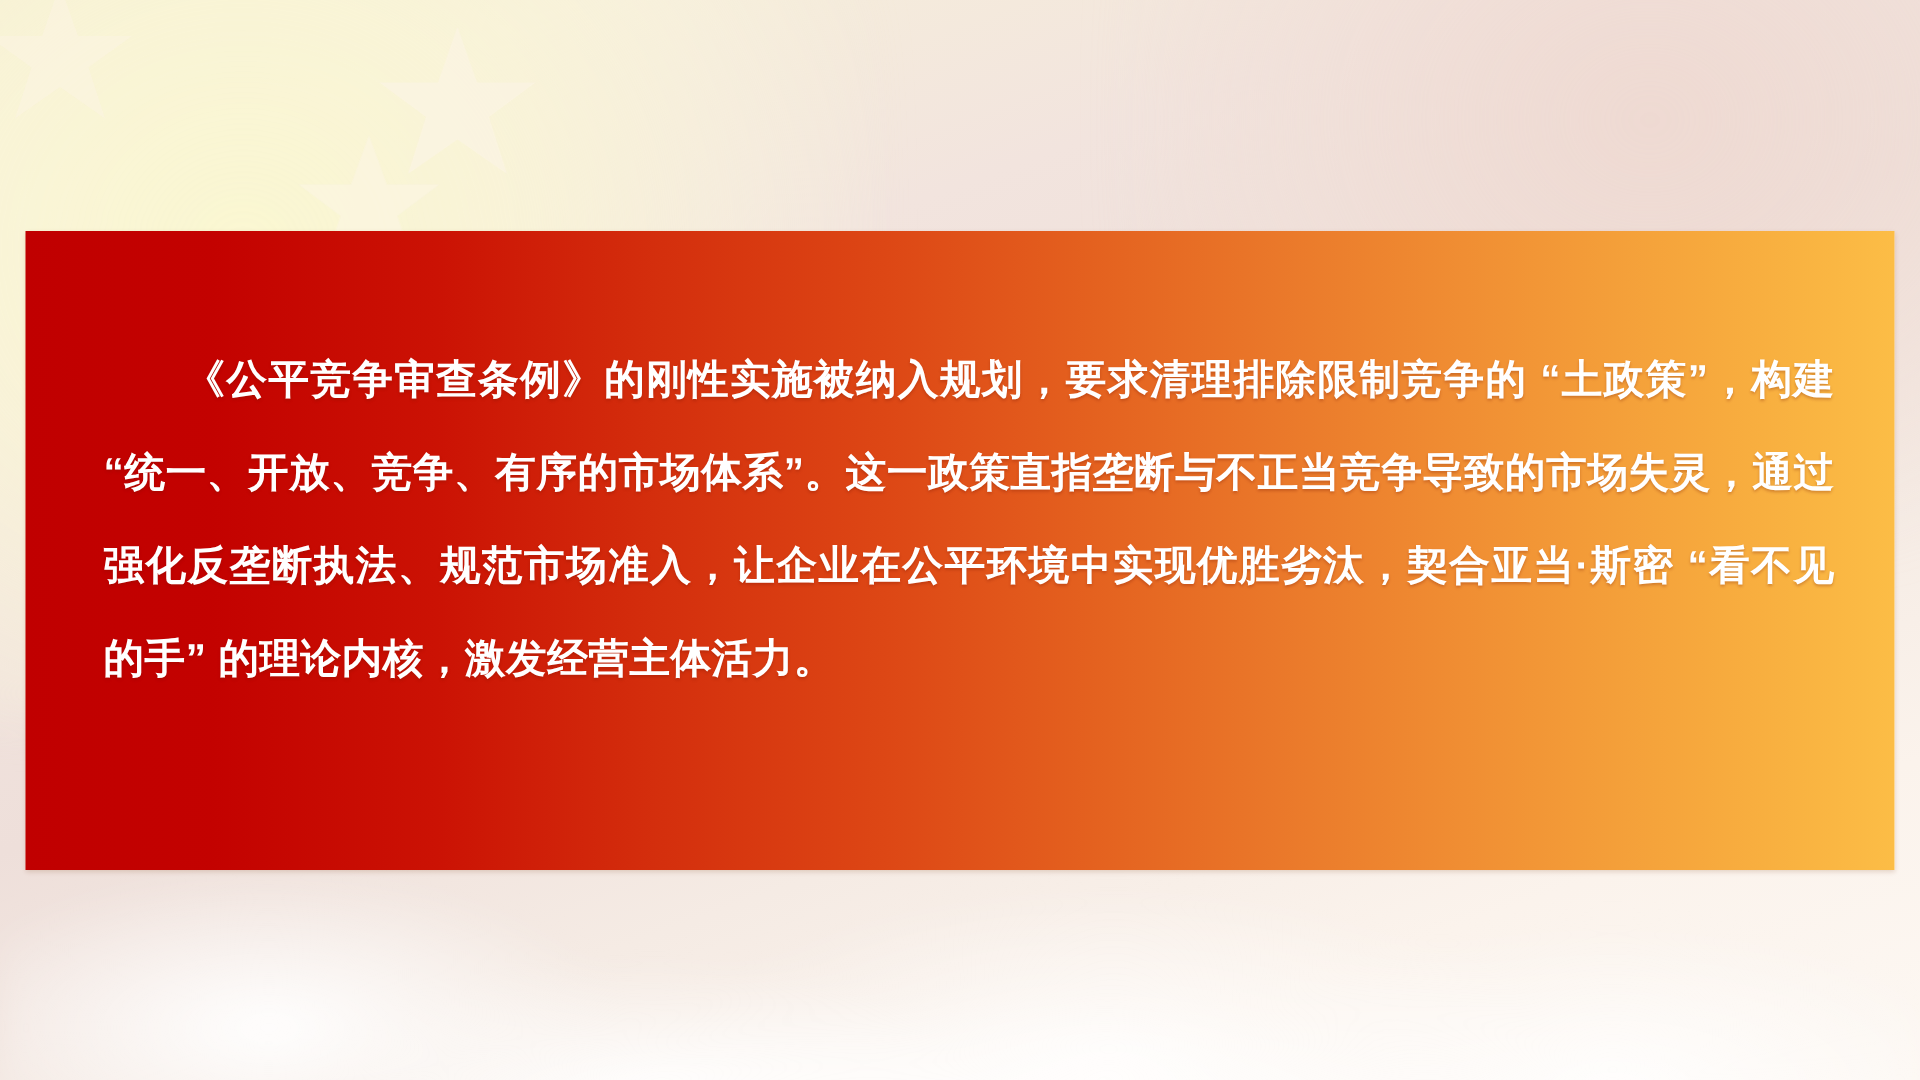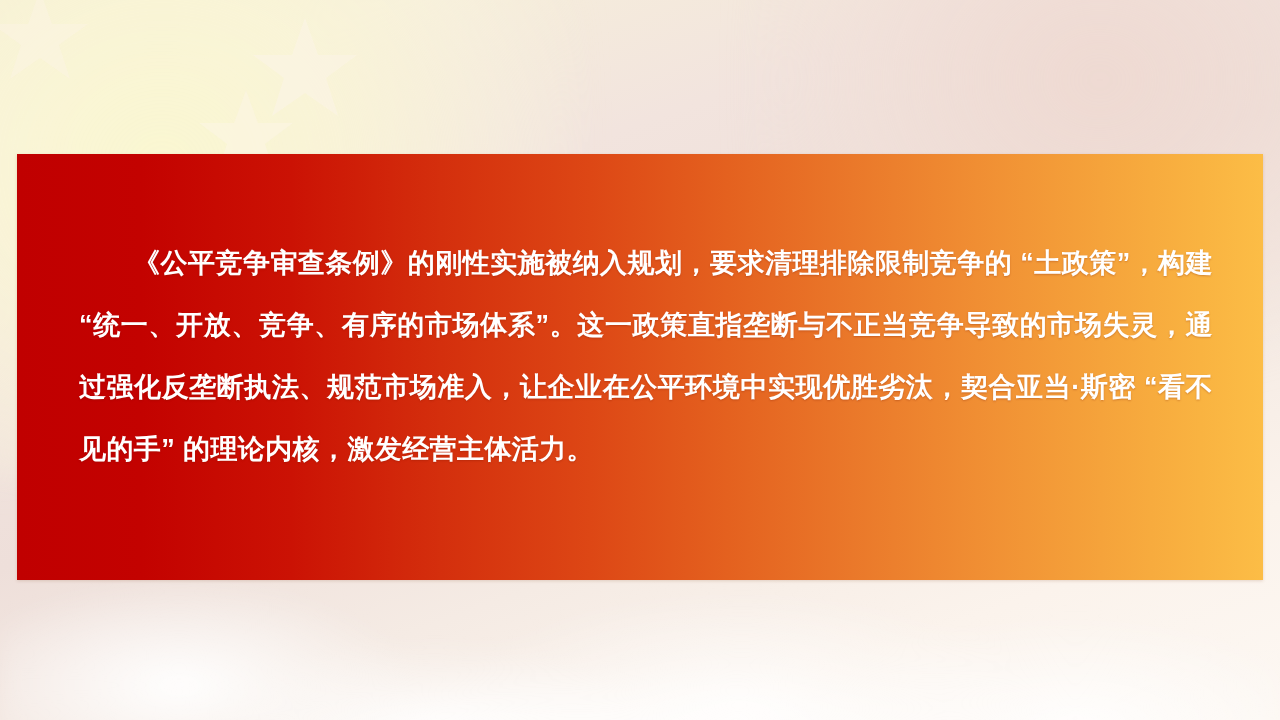--- a/index.html
+++ b/index.html
@@ -110,21 +110,21 @@
     color: #ffffff;
     font-size: 27px;
     font-weight: bold;
     line-height: 62px;
     letter-spacing: 0.4px;
     text-align: justify;
     text-shadow: 0 1px 2px rgba(120,20,0,0.28);
     -webkit-font-smoothing: antialiased;
   }
   #body-text .para {
-    margin: 16px;
+    margin: 6px;
     text-indent: 2em;
     text-align: justify;
     text-justify: inter-character;
   }
 </style>
 </head>
 <body>
 
 <div id="slide">
 

